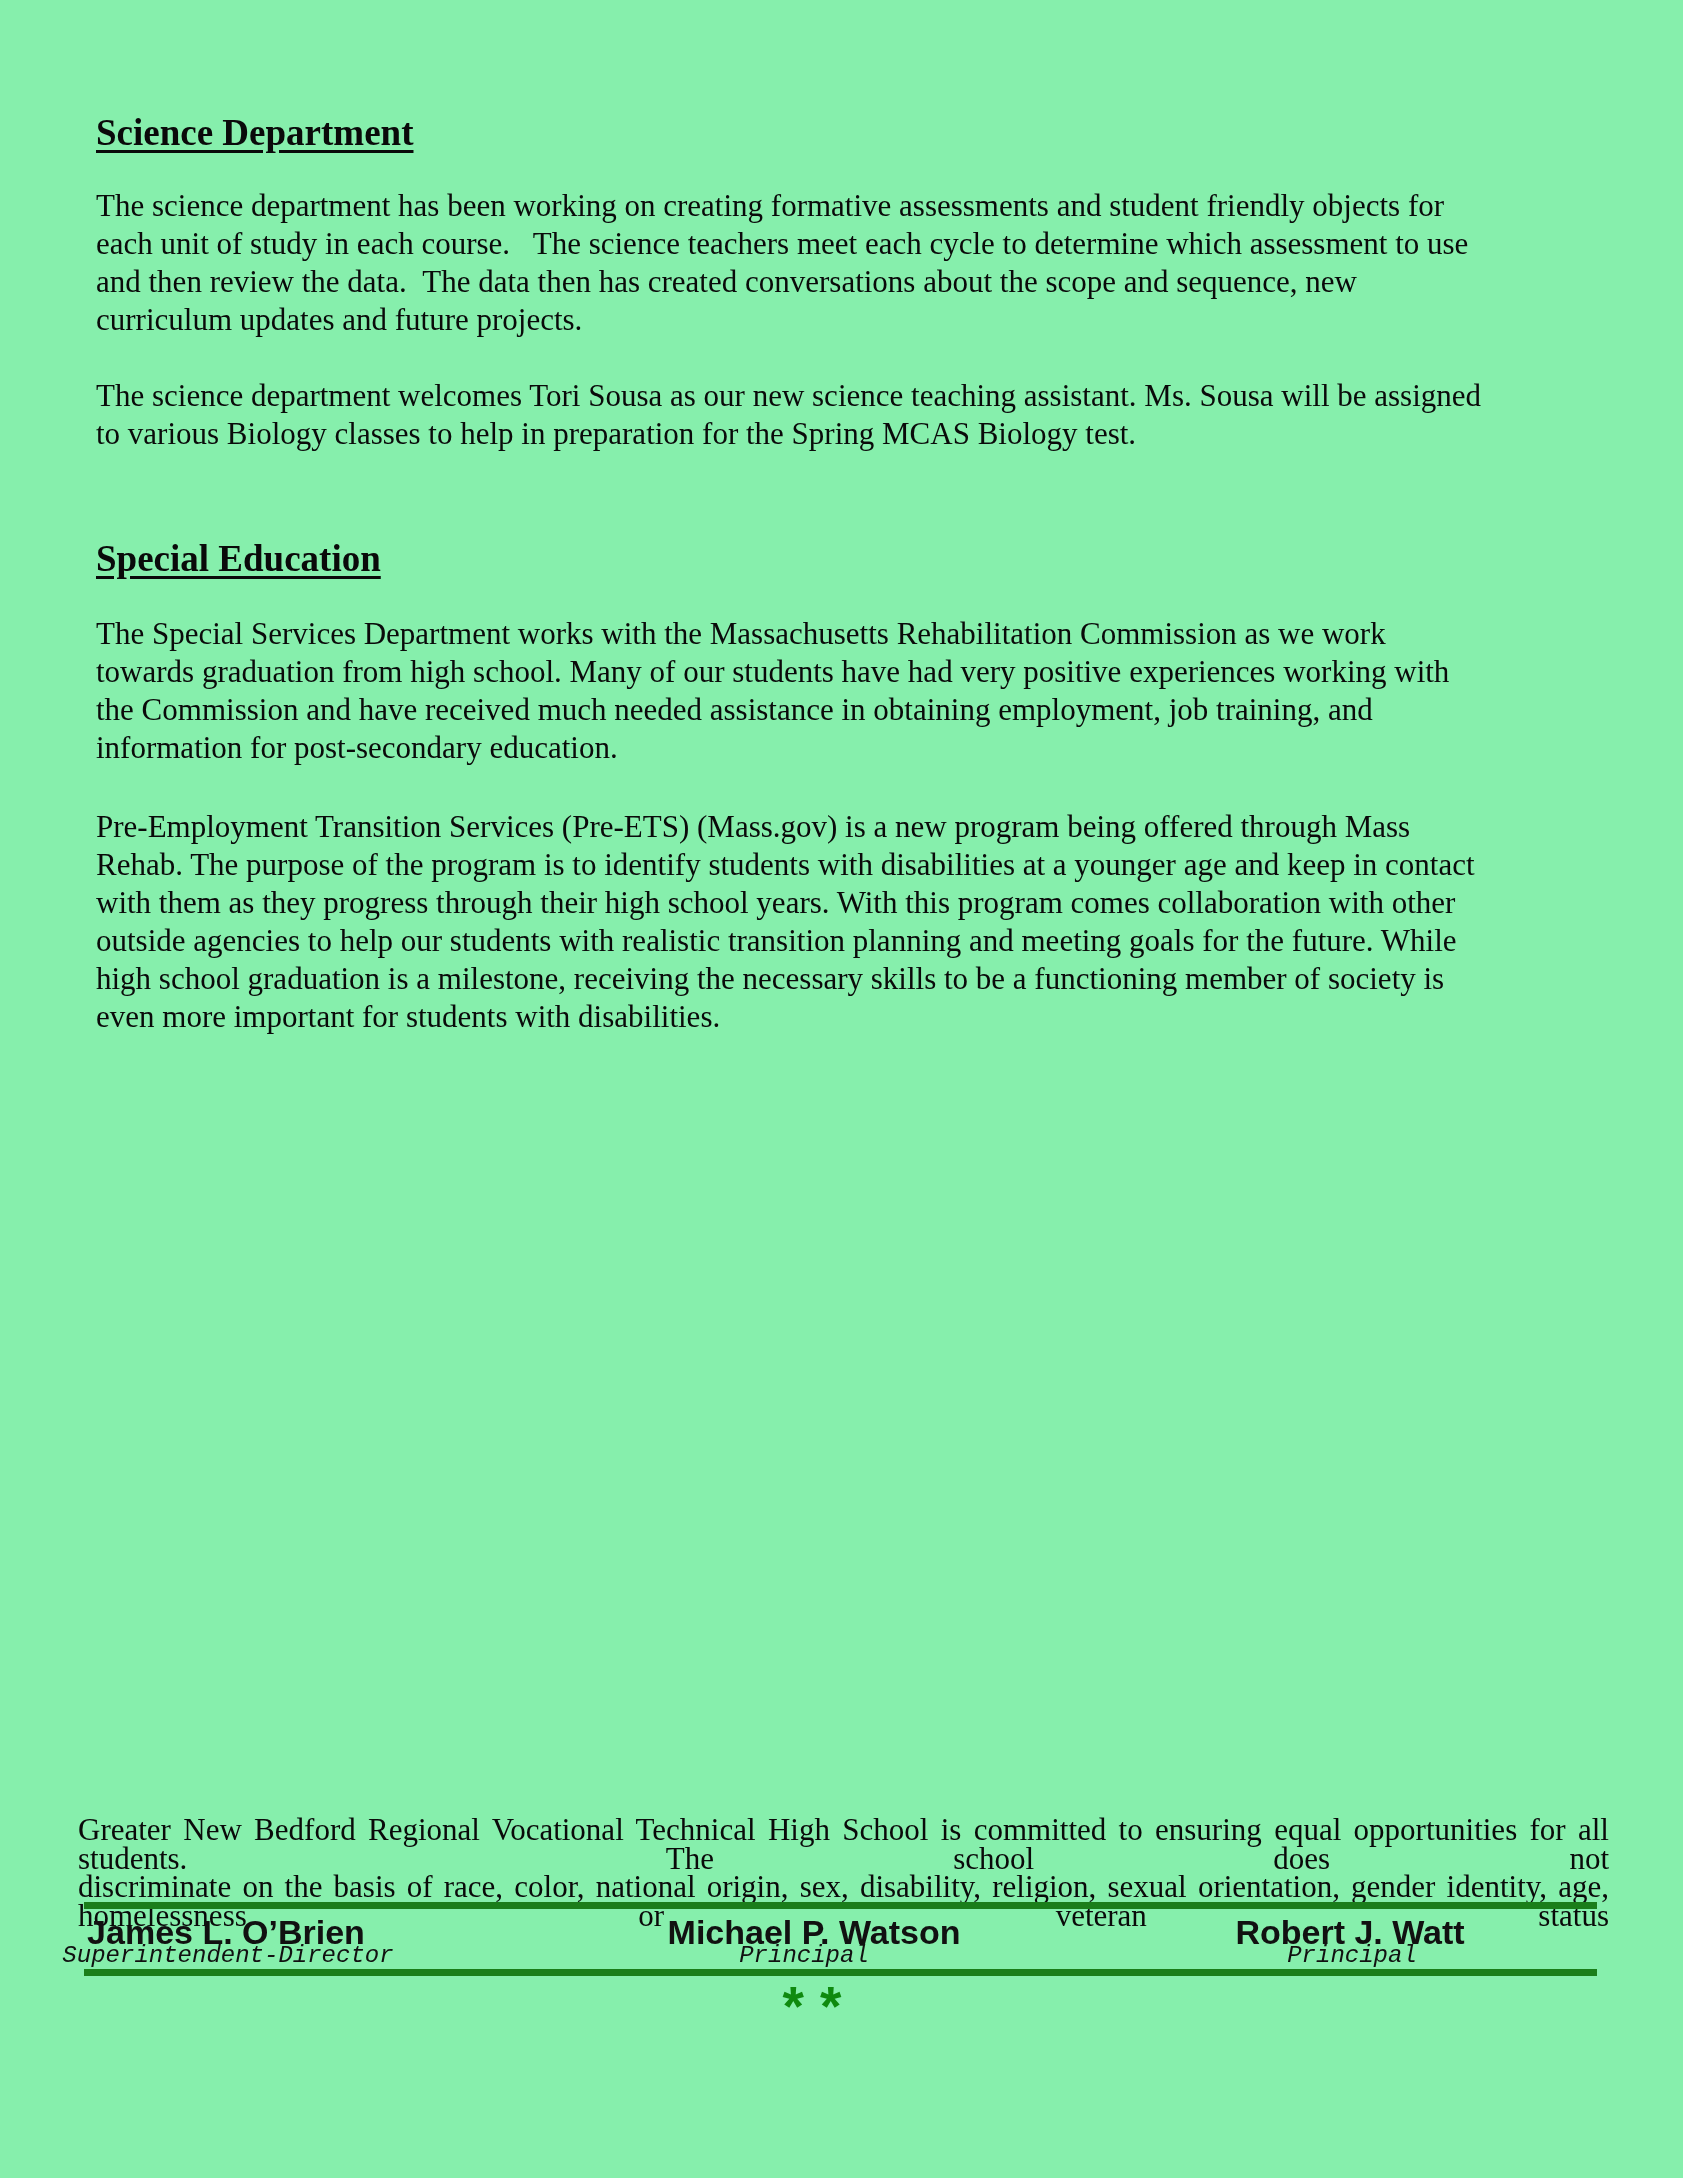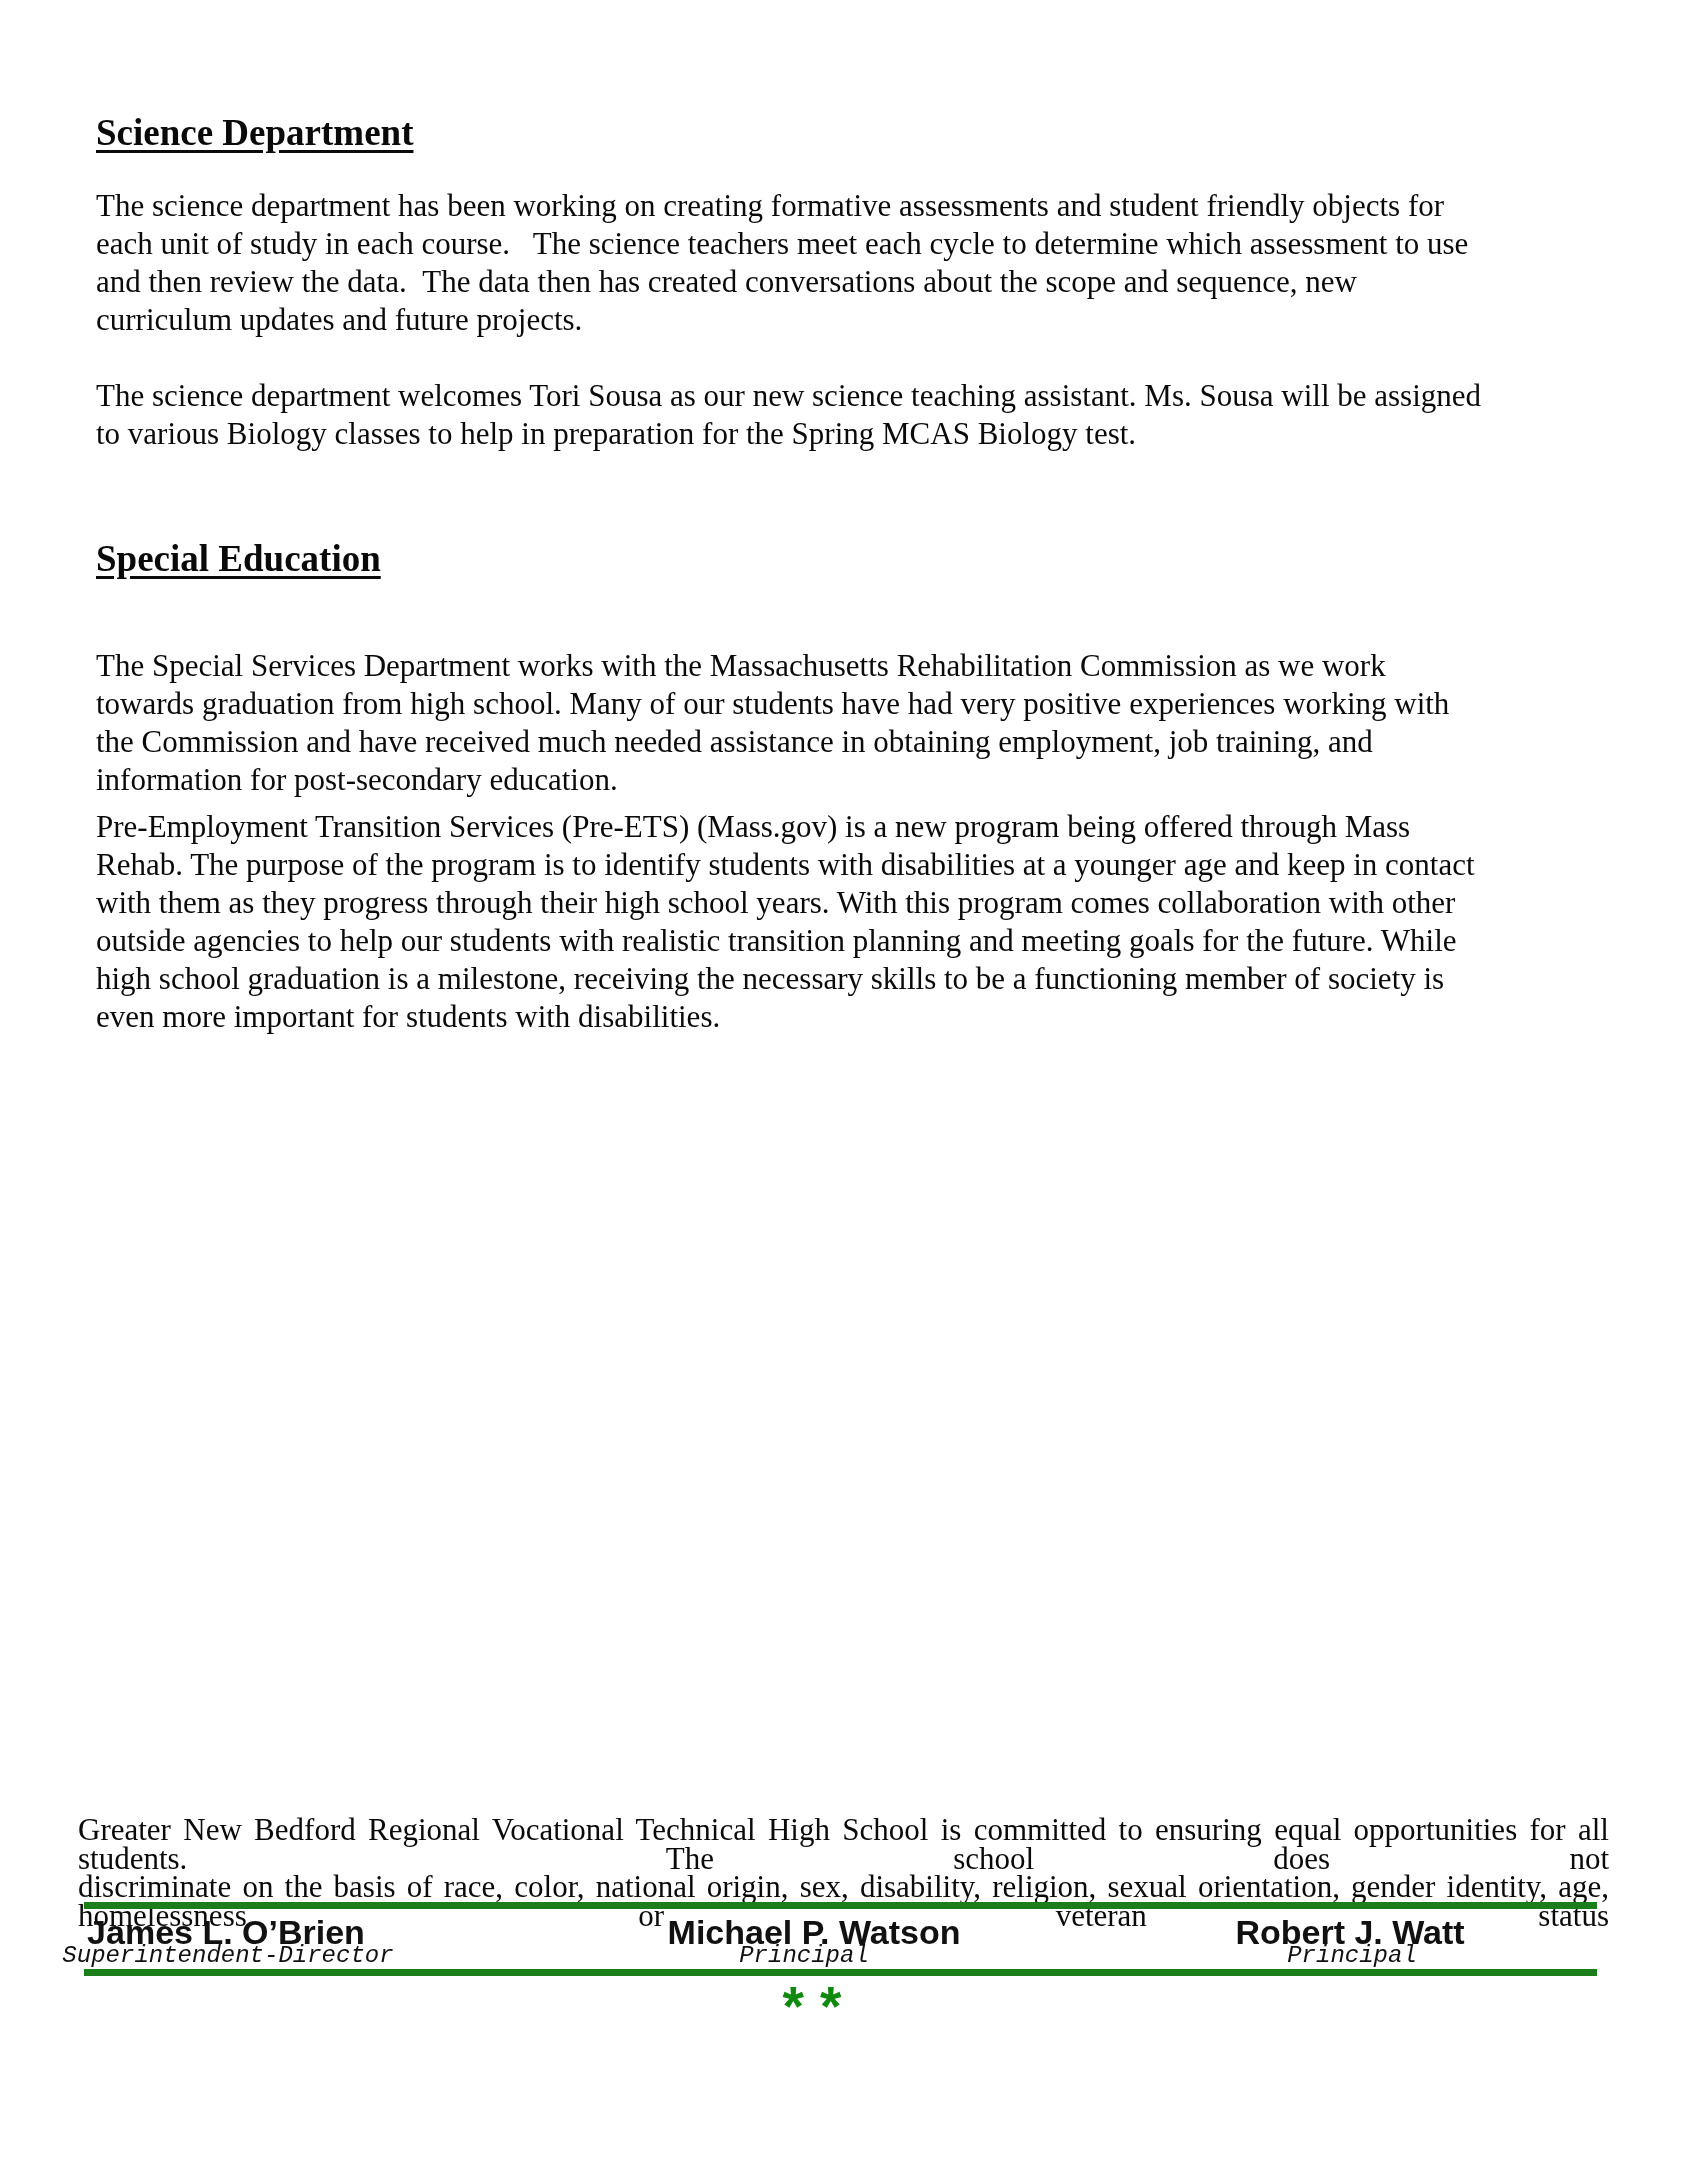--- a/index.html
+++ b/index.html
@@ -1,19 +1,19 @@
 <!DOCTYPE html>
 <html style="--accent-green: #1a7e1a; --asterisk-green: #0f8a0f;"><head>
 <meta charset="utf-8">
 <style>
   html,body{margin:0;padding:0;background:#888;}
   .page{
     position:relative;
     width:1683px;height:2178px;
-    background:#ffffff;
+    background:#86efac;
     margin:0 auto;
     overflow:hidden;
     font-family:"Liberation Serif", serif;
     color:#0a0a0a;
   }
   .section-heading{
     position:absolute;left:96px;
     font-size:37px;font-weight:bold;
     text-decoration:underline;
     text-decoration-thickness:3px;
@@ -82,21 +82,21 @@
   <div class="body-para" style="top:187px;">The science department has been working on creating formative assessments and student friendly objects for
 each unit of study in each course. &nbsp; The science teachers meet each cycle to determine which assessment to use
 and then review the data. &nbsp;The data then has created conversations about the scope and sequence, new
 curriculum updates and future projects.</div>
 
   <div class="body-para" style="top:377px;">The science department welcomes Tori Sousa as our new science teaching assistant. Ms. Sousa will be assigned
 to various Biology classes to help in preparation for the Spring MCAS Biology test.</div>
 
   <div class="section-heading" style="top:537px;text-align:right;">Special Education</div>
 
-  <div class="body-para" style="top:647px;">The Special Services Department works with the Massachusetts Rehabilitation Commission as we work
+  <div class="body-para" style="top:615px;">The Special Services Department works with the Massachusetts Rehabilitation Commission as we work
 towards graduation from high school. Many of our students have had very positive experiences working with
 the Commission and have received much needed assistance in obtaining employment, job training, and
 information for post-secondary education.</div>
 
   <div class="body-para" style="top:808px;">Pre-Employment Transition Services (Pre-ETS) (Mass.gov) is a new program being offered through Mass
 Rehab. The purpose of the program is to identify students with disabilities at a younger age and keep in contact
 with them as they progress through their high school years. With this program comes collaboration with other
 outside agencies to help our students with realistic transition planning and meeting goals for the future. While
 high school graduation is a milestone, receiving the necessary skills to be a functioning member of society is
 even more important for students with disabilities.</div>

